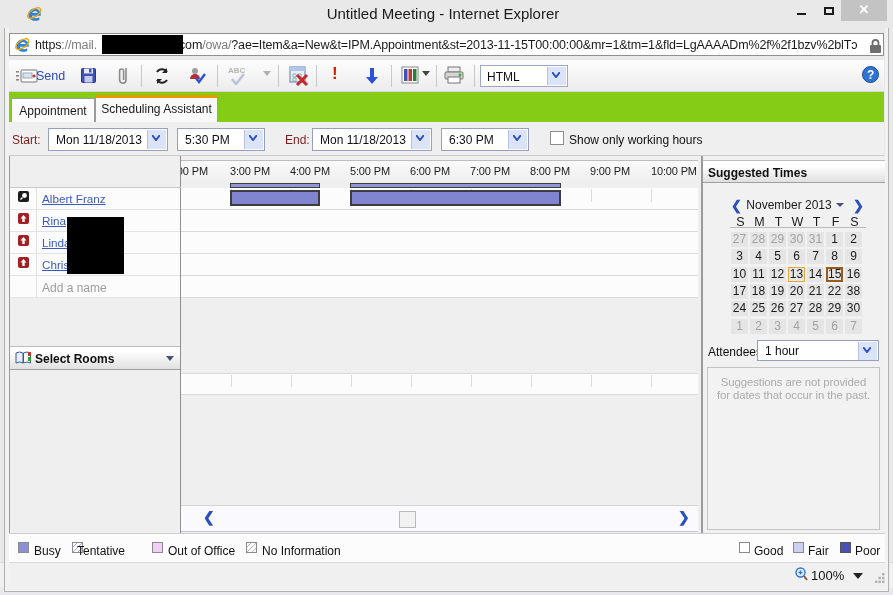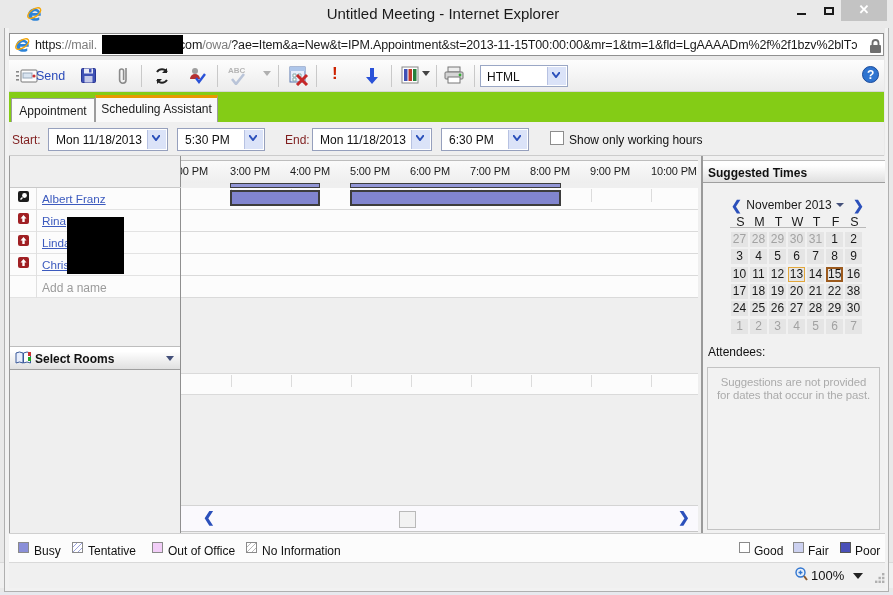--- a/index.html
+++ b/index.html
@@ -410,31 +410,39 @@
         <div class="dcell" style="position:absolute;left:114px;top:69px;">30</div>
         <div class="dcell off" style="position:absolute;left:0px;top:87px;">1</div>
         <div class="dcell off" style="position:absolute;left:19px;top:87px;">2</div>
         <div class="dcell off" style="position:absolute;left:38px;top:87px;">3</div>
         <div class="dcell off" style="position:absolute;left:57px;top:87px;">4</div>
         <div class="dcell off" style="position:absolute;left:76px;top:87px;">5</div>
         <div class="dcell off" style="position:absolute;left:95px;top:87px;">6</div>
         <div class="dcell off" style="position:absolute;left:114px;top:87px;">7</div>
       </div>
     <div class="abs" id="dur-label">Attendees:</div>
+    <div class="abs" id="dur-box">
+        <span style="position:absolute;left:7px;top:3px">1 hour</span>
+        <div class="ddbtn">
+          <svg class="chev" viewBox="0 0 8 6">
+            <path d="M0 0 L4 5 L8 0" fill="none" stroke="#2b50bb" stroke-width="2"></path>
+          </svg>
+        </div>
+      </div>
     <div class="abs" id="sugg">
         <div>Suggestions are not provided<br>for dates that occur in the past.</div>
       </div>
   </div>
 </div>
 
 <div class="abs" id="legendrow">
   <div class="abs sw" style="left:9px;background:#8a8fd8"></div>
     <div class="abs lg-label" style="left:25px">Busy</div>
   <div class="abs sw" style="left:63px;background:repeating-linear-gradient(135deg,#fff,#fff 2.5px,#9aa2dd 2.5px,#9aa2dd 3.5px)"></div>
-    <div class="abs lg-label" style="left:79px">Tentative</div>
+    <div class="abs lg-label" style="left:68px">Tentative</div>
   <div class="abs sw" style="left:143px;background:#f2cef8"></div>
     <div class="abs lg-label" style="left:159px">Out of Office</div>
   <div class="abs sw" style="left:237px;background:repeating-linear-gradient(135deg,#fff,#fff 2.5px,#b8b8b8 2.5px,#b8b8b8 3.5px)"></div>
     <div class="abs lg-label" style="left:253px">No Information</div>
   <div class="abs sw" style="left:730px;background:#fff"></div>
     <div class="abs lg-label" style="left:745px">Good</div>
   <div class="abs sw" style="left:784px;background:#ccd1f0"></div>
     <div class="abs lg-label" style="left:799px">Fair</div>
   <div class="abs sw" style="left:831px;background:#4a50b8;border-color:#555"></div>
     <div class="abs lg-label" style="left:846px">Poor</div>

